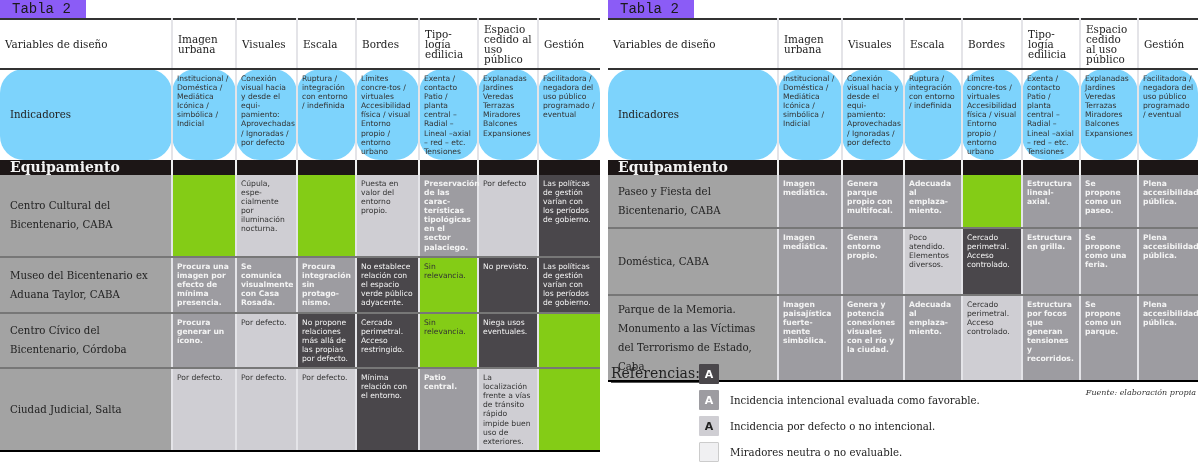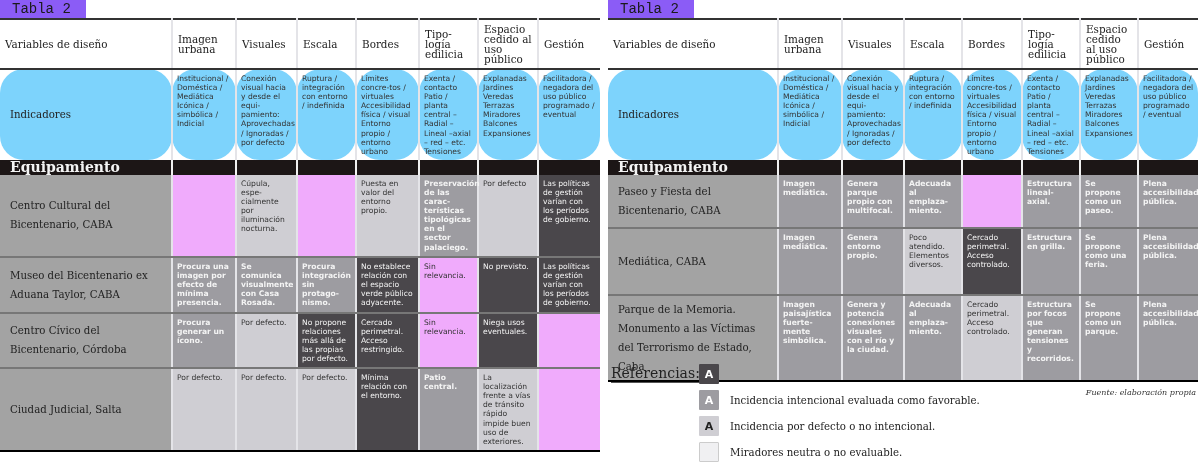--- a/index.html
+++ b/index.html
@@ -16,21 +16,21 @@
   tr.head td.rowlabel { font-size: 10.4px; }
   tr.ind td { height: 65px; background: #7dd3fc; border-radius: 24px; }
   tr.sec td { background: #1c1616; height: 15px; padding: 0 10px; font-family: "DejaVu Serif", serif; font-weight: bold; font-size: 14px; line-height: 15px; color: #f3f3f3; border-left: 2px solid #f0f0f0; }
   tr.sec td.rowlabel { border-left: none; }
   tr.data td { border-bottom: 2px solid #777; }
   tr.data td.rowlabel { background: #a3a3a3; }
   tr.data:last-child td { border-bottom: 2px solid #000000; }
   .c-dark { background: #4a474b; color: #f4f4f4; font-weight: normal; }
   .c-med { background: #9d9ca1; color: #f4f4f4; font-weight: bold; }
   .c-light { background: #cfced3; color: #333; }
-  .c-neutral { background: #f0abfc; color: #333; }
+  .c-neutral { background: #84cc16; color: #333; }
   .source { text-align: right; font-family: "DejaVu Serif", serif; font-style: italic; font-size: 8px; color: #333; margin-top: 6px; padding-right: 2px; }
   .legend { position: absolute; left: 0; top: 360px; width: 590px; }
   .legend-label { position: absolute; left: 3px; top: 5px; font-family: "DejaVu Serif", serif; font-size: 14px; color: #222; border-bottom: 1px solid #555; padding-bottom: 1px; }
   .legend-item { position: absolute; left: 91px; height: 22px; display: flex; align-items: center; }
   .swatch { width: 20px; height: 20px; display: flex; align-items: center; justify-content: center; font-family: "DejaVu Sans", sans-serif; font-weight: bold; font-size: 11px; border-radius: 1px; }
   .legend-text { margin-left: 11px; font-family: "DejaVu Serif", serif; font-size: 10.2px; color: #222; }
   .sw-neutral { background: #f0f0f2; border: 1px solid #ccc; }
 </style>
 </head>
 <body>
@@ -175,21 +175,21 @@
           <td class="rowlabel">Paseo y Fiesta del Bicentenario, CABA</td>
           <td class="c-med">Imagen mediática.</td>
           <td class="c-med">Genera parque propio con multifocal.</td>
           <td class="c-med">Adecuada al emplaza-miento.</td>
           <td class="c-neutral"></td>
           <td class="c-med">Estructura lineal-axial.</td>
           <td class="c-med">Se propone como un paseo.</td>
           <td class="c-med">Plena accesibilidad pública.</td>
         </tr>
         <tr class="data" style="height: 67px;">
-          <td class="rowlabel">Mediática, CABA</td>
+          <td class="rowlabel">Doméstica, CABA</td>
           <td class="c-med">Imagen mediática.</td>
           <td class="c-med">Genera entorno propio.</td>
           <td class="c-light">Poco atendido. Elementos diversos.</td>
           <td class="c-dark">Cercado perimetral. Acceso controlado.</td>
           <td class="c-med">Estructura en grilla.</td>
           <td class="c-med">Se propone como una feria.</td>
           <td class="c-med">Plena accesibilidad pública.</td>
         </tr>
         <tr class="data" style="height: 72px;">
           <td class="rowlabel">Parque de la Memoria. Monumento a las Víctimas del Terrorismo de Estado, Caba</td>

